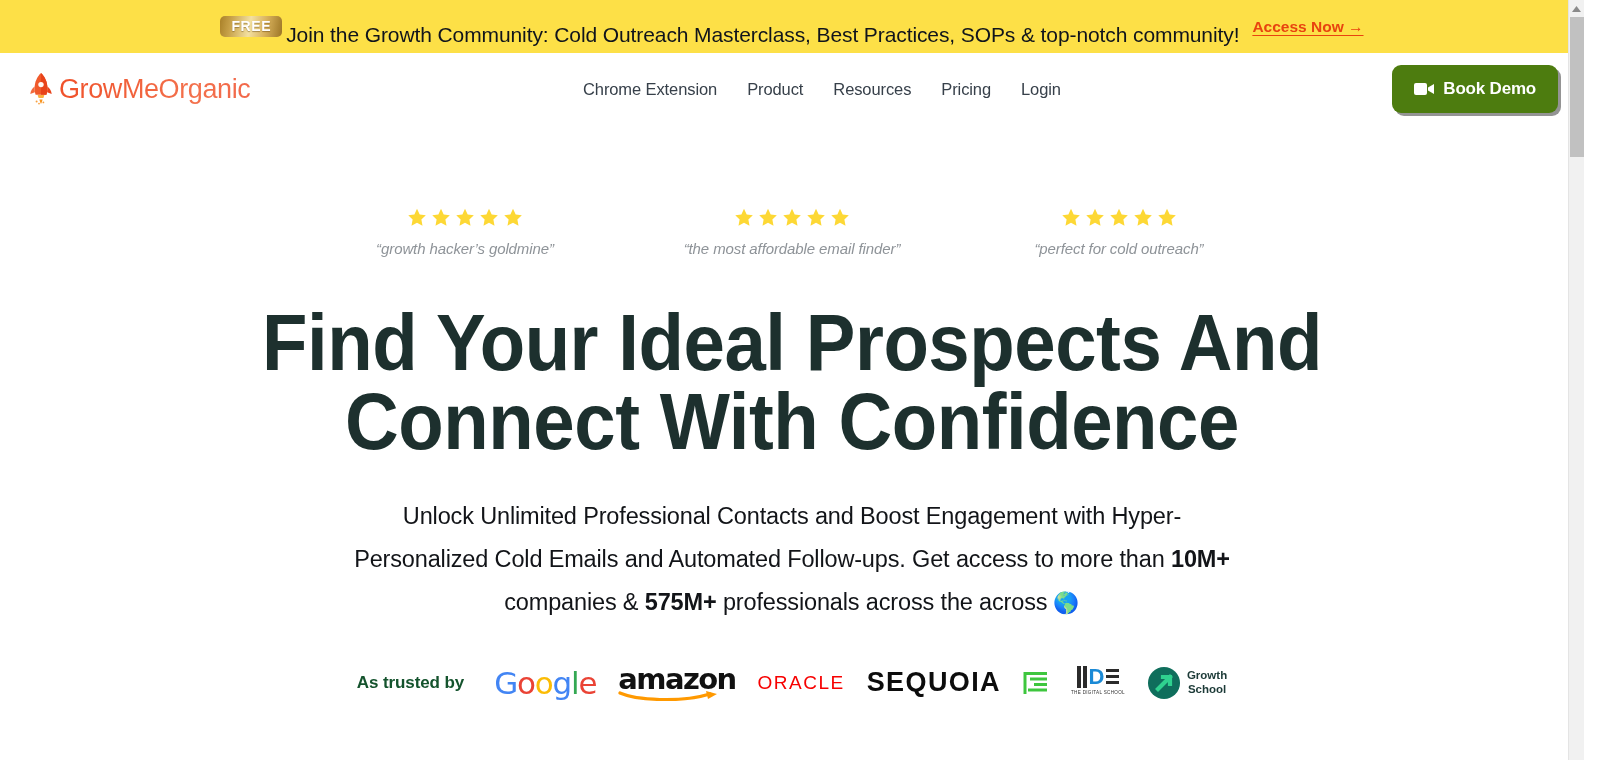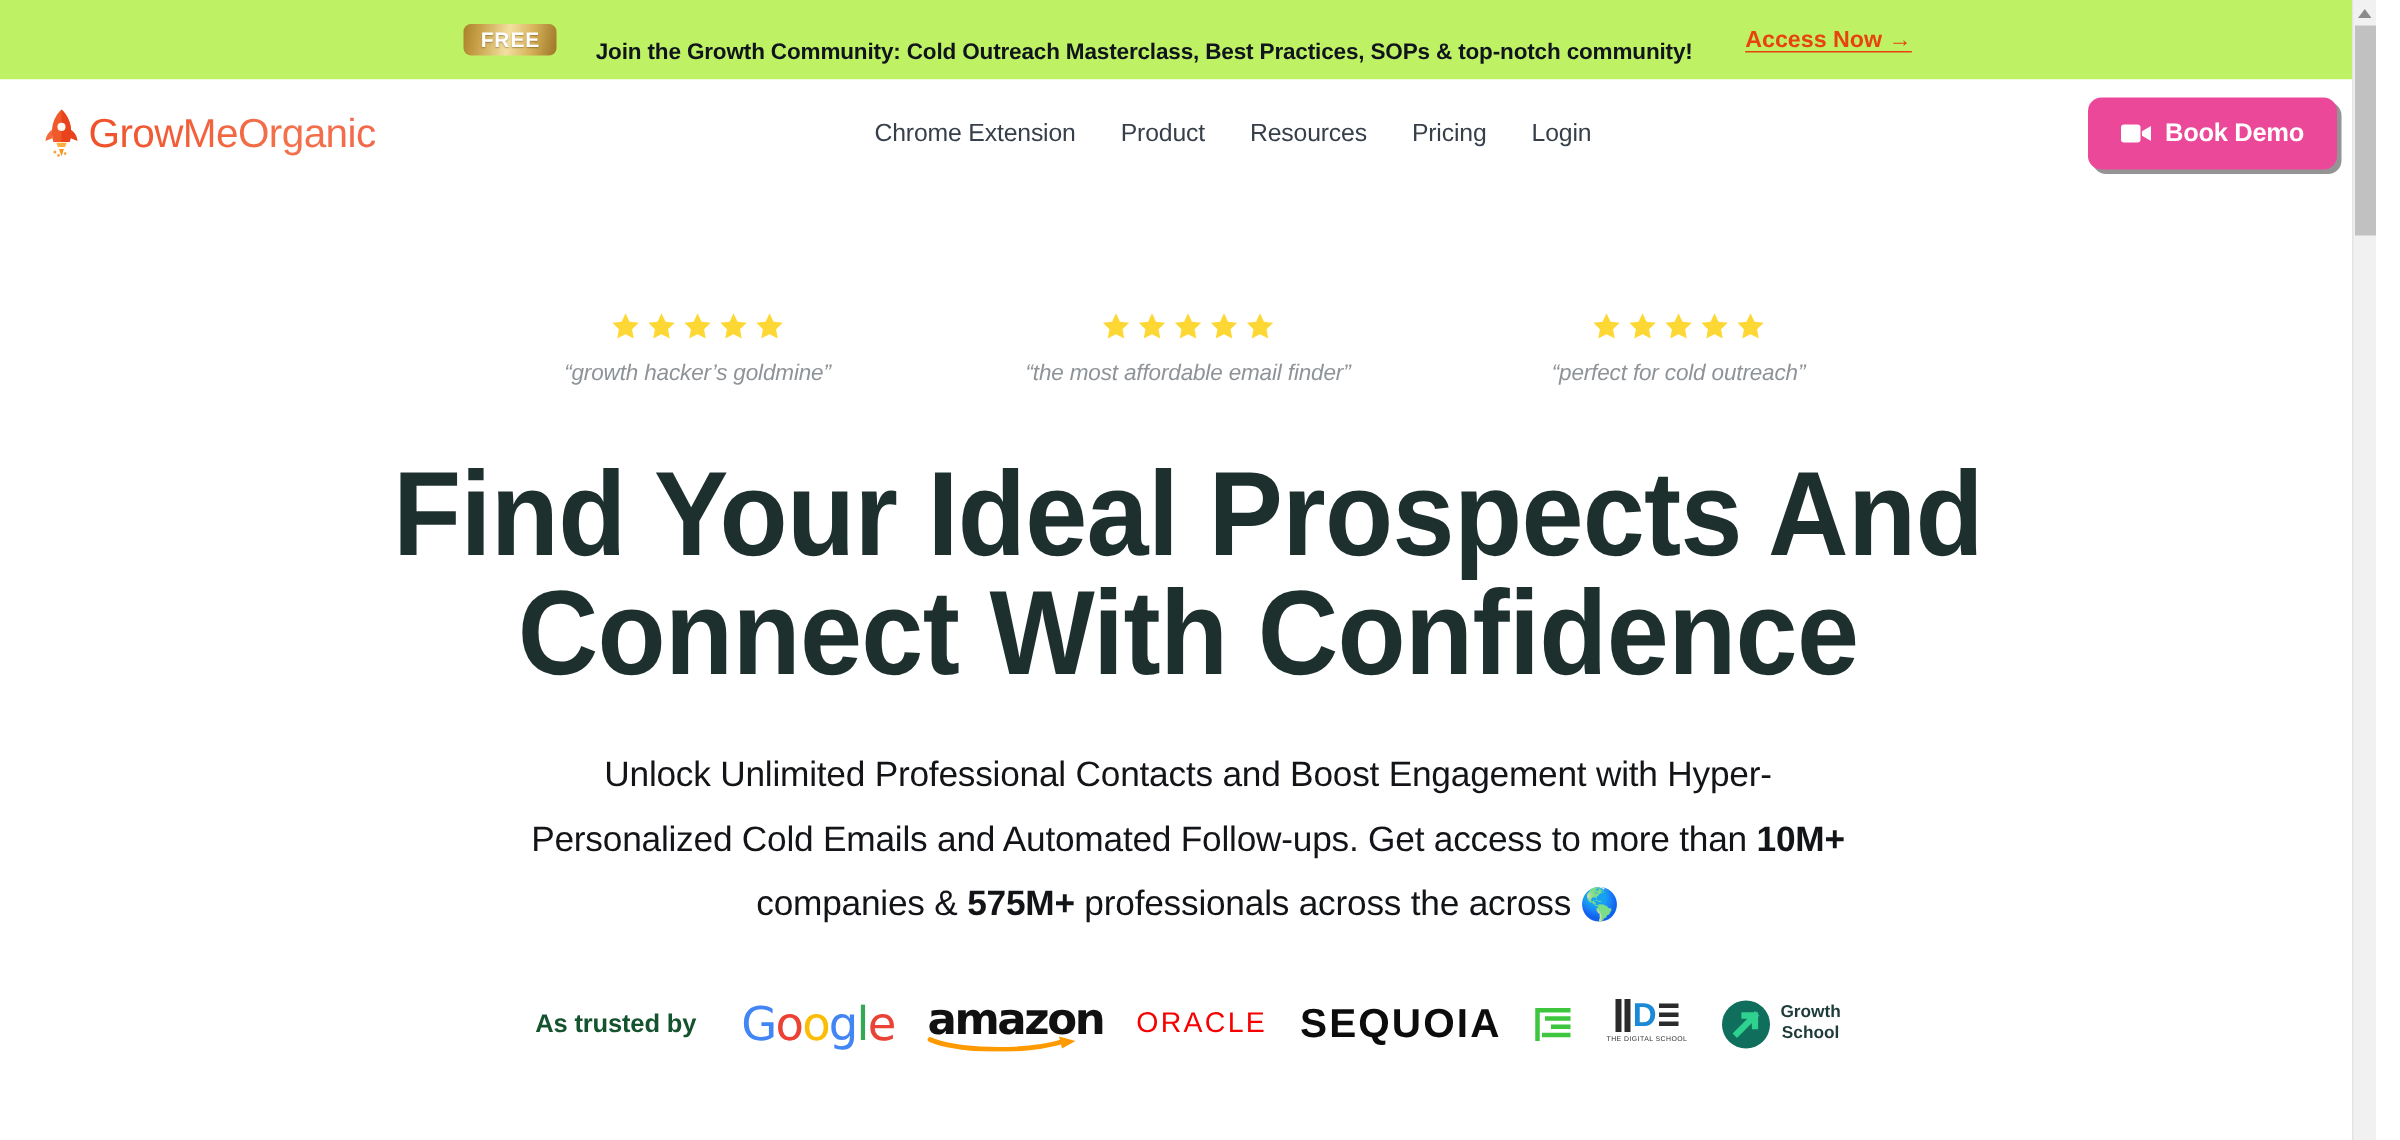--- a/index.html
+++ b/index.html
@@ -13,42 +13,42 @@
     position:relative;
     width:1584px;  
     height:760px;
     background:#ffffff;
     overflow:hidden;
   }
 
   
   .promo-banner {
     height:53px;
-    background:#bef264;
+    background:#fde047;
     display:flex;
     align-items:center;
     justify-content:center;
-    gap:26px;
+    gap:4px;
     width:100%;
   }
   .free-badge {
     display:inline-block;
     padding:3px 11px 4px;
     border-radius:5px;
     background:linear-gradient(100deg,#a98028 0%,#c8a24a 18%,#f3e0a1 48%,#d9b25c 72%,#9c7526 100%);
     color:#ffffff;
     font-size:14px;
     font-weight:bold;
     letter-spacing:0.6px;
     line-height:1;
     text-shadow:0 1px 1px rgba(90,60,10,.45);
   }
   .promo-text {
-    font-size:15px;
-    font-weight:bold;
+    font-size:21px;
+    font-weight:normal;
     color:#10141c;
     letter-spacing:-0.1px;
     white-space:nowrap;
     margin-top:16px;
   }
   .promo-link {
     font-size:15.5px;
     font-weight:bold;
     color:#e8430f;
     text-decoration:underline;
@@ -111,21 +111,21 @@
     cursor:pointer;
     display:flex;
     align-items:center;
     justify-content:center;
     gap:9px;
     height:48px;
     box-shadow:3px 3px 0 rgba(60,60,60,.55);
     letter-spacing:-0.2px;
     font-family:"Liberation Sans", sans-serif;
   }
-  .btn-demo { background:#ec4899; padding:0 22px; }
+  .btn-demo { background:#4d7c0f; padding:0 22px; }
   .btn-trial { background:#e04a10; padding:0 22px; }
   .cam-icon { width:20px; height:14px; display:block; }
 
   
   .hero { padding-top:82px; text-align:center; }
 
   .reviews {
     display:flex;
     justify-content:center;
     gap:0;

